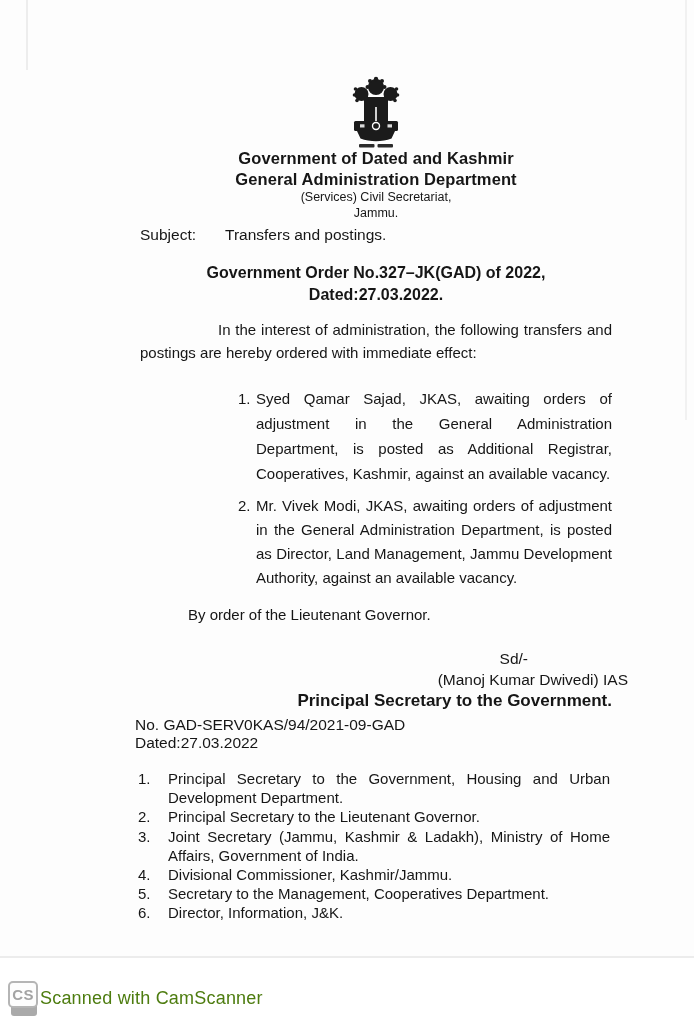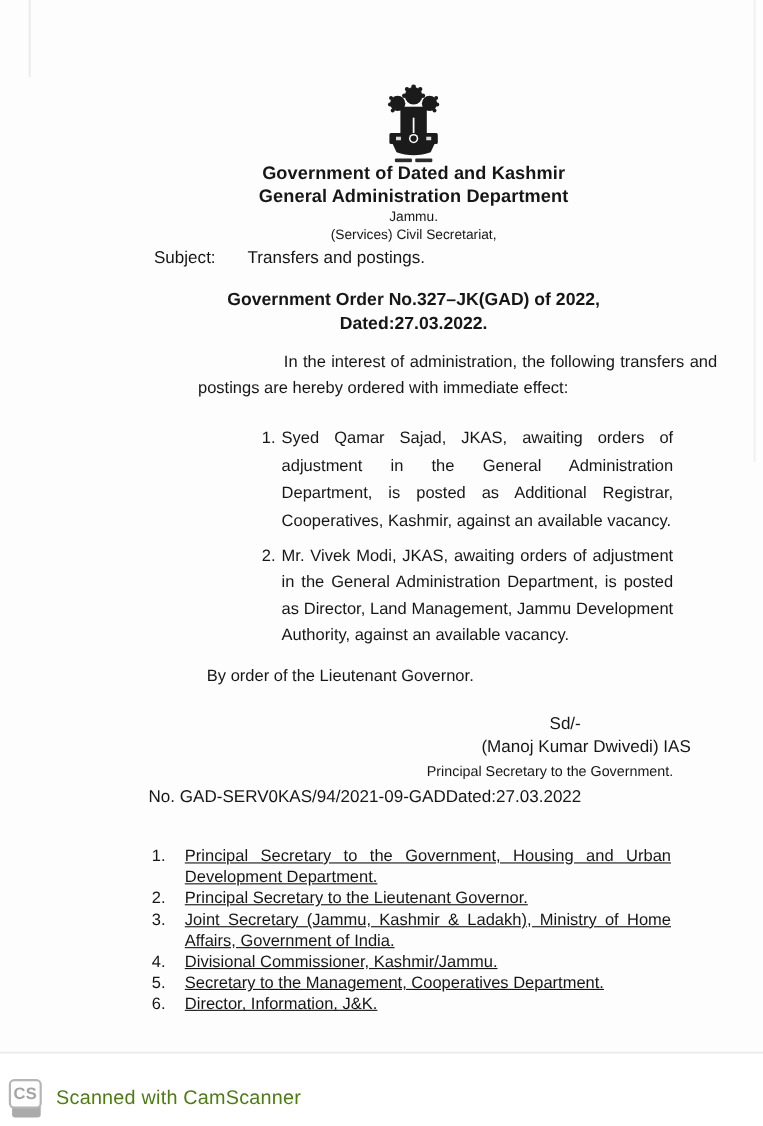--- a/index.html
+++ b/index.html
@@ -32,44 +32,44 @@
 
   .hdr { top: 148px; text-align: center; }
   .hdr-title { font-weight: bold; font-size: 16.5px; line-height: 21px; letter-spacing: 0.1px; }
   .hdr-sub   { font-size: 12.5px; line-height: 15.5px; }
 
   .subject-row { top: 226px; display: flex; font-size: 15.5px; }
   .subject-label { width: 85px; flex: none; }
 
   .order-heading { top: 262px; text-align: center; font-weight: bold; font-size: 16px; line-height: 22px; }
 
-  .intro { top: 318px; font-size: 15px; line-height: 23px; text-align: justify; text-indent: 78px; margin-left: 40px; }
+  .intro { top: 318px; font-size: 15px; line-height: 23px; text-align: justify; text-indent: 78px; }
 
   .order-item { display: flex; font-size: 15px; line-height: 25px; }
   .order-item-1 { top: 386px; }
   .order-item-2 { top: 494px; line-height: 24px; }
   .order-num  { width: 18px; flex: none; margin-left: 98px; }
   .order-text { width: 356px; text-align: justify; }
 
   .by-order { top: 606px; margin-left: 48px; font-size: 15px; }
 
   .signature { top: 648px; left: auto !important; right: -16px; width: 420px; text-align: right; font-size: 15.5px; line-height: 21px; }
   .sig-sd { padding-right: 100px; }
-  .sig-designation { font-weight: normal; font-size: 13px; padding-right: 16px; }
-
-  .ref-row { top: 716px; left: -5px !important; width: 477px !important; display: flex; justify-content: flex-start; font-size: 15.5px; }
+  .sig-designation { font-weight: bold; font-size: 17px; padding-right: 16px; }
+
+  .ref-row { top: 716px; left: -5px !important; width: 477px !important; display: flex; justify-content: flex-end; font-size: 15.5px; flex-direction: column; }
 
   .copy-label { top: 742px; left: -2px !important; font-size: 15.5px; }
 
   .copy-list { top: 769px; left: -2px !important; }
   .copy-item { display: flex; font-size: 15px; line-height: 19.2px; }
   .copy-num  { width: 30px; flex: none; }
-  .copy-text { width: 444px; text-align: justify; text-decoration: underline; }
-
-  .footer { position: absolute; left: 8px; top: 981px; display: flex; align-items: center; gap: 11px; }
+  .copy-text { width: 444px; text-align: justify; }
+
+  .footer { position: absolute; left: 8px; top: 981px; display: flex; align-items: center; }
   .cs-badge { position: relative; width: 32px; height: 35px; flex: none; }
   .cs-tab   { position: absolute; left: 3px; bottom: 0; width: 26px; height: 13px; background: #aaaaaa; border-radius: 3px; }
   .cs-front {
     position: absolute; left: 0; top: 0; width: 30px; height: 27px;
     border: 2.5px solid #b5b5b5; border-radius: 5px; background: #fdfdfd;
     color: #a3a3a3; font-weight: bold; font-size: 15px;
     display: flex; align-items: center; justify-content: center; letter-spacing: 0.3px;
   }
   .footer-text { color: #4d7c0f; font-size: 18px; letter-spacing: 0.2px; }
 </style>
@@ -119,22 +119,22 @@
 
           <rect x="14" y="68" width="15.5" height="3.6" rx="1" fill="#2b2b2b"></rect>
           <rect x="32.5" y="68" width="15.5" height="3.6" rx="1" fill="#2b2b2b"></rect>
         </g>
       </svg>
     </div>
 
     <div class="hdr">
       <div class="hdr-title">Government of Dated and Kashmir</div>
       <div class="hdr-title">General Administration Department</div>
+      <div class="hdr-sub">(Services) Civil Secretariat,</div>
       <div class="hdr-sub">Jammu.</div>
-      <div class="hdr-sub">(Services) Civil Secretariat,</div>
     </div>
 
     <div class="subject-row">
       <span class="subject-label">Subject:</span>
       <span class="subject-value">Transfers and postings.</span>
     </div>
 
     <div class="order-heading">
       <div>Government Order No.327–JK(GAD) of 2022,</div>
       <div>Dated:27.03.2022.</div>

